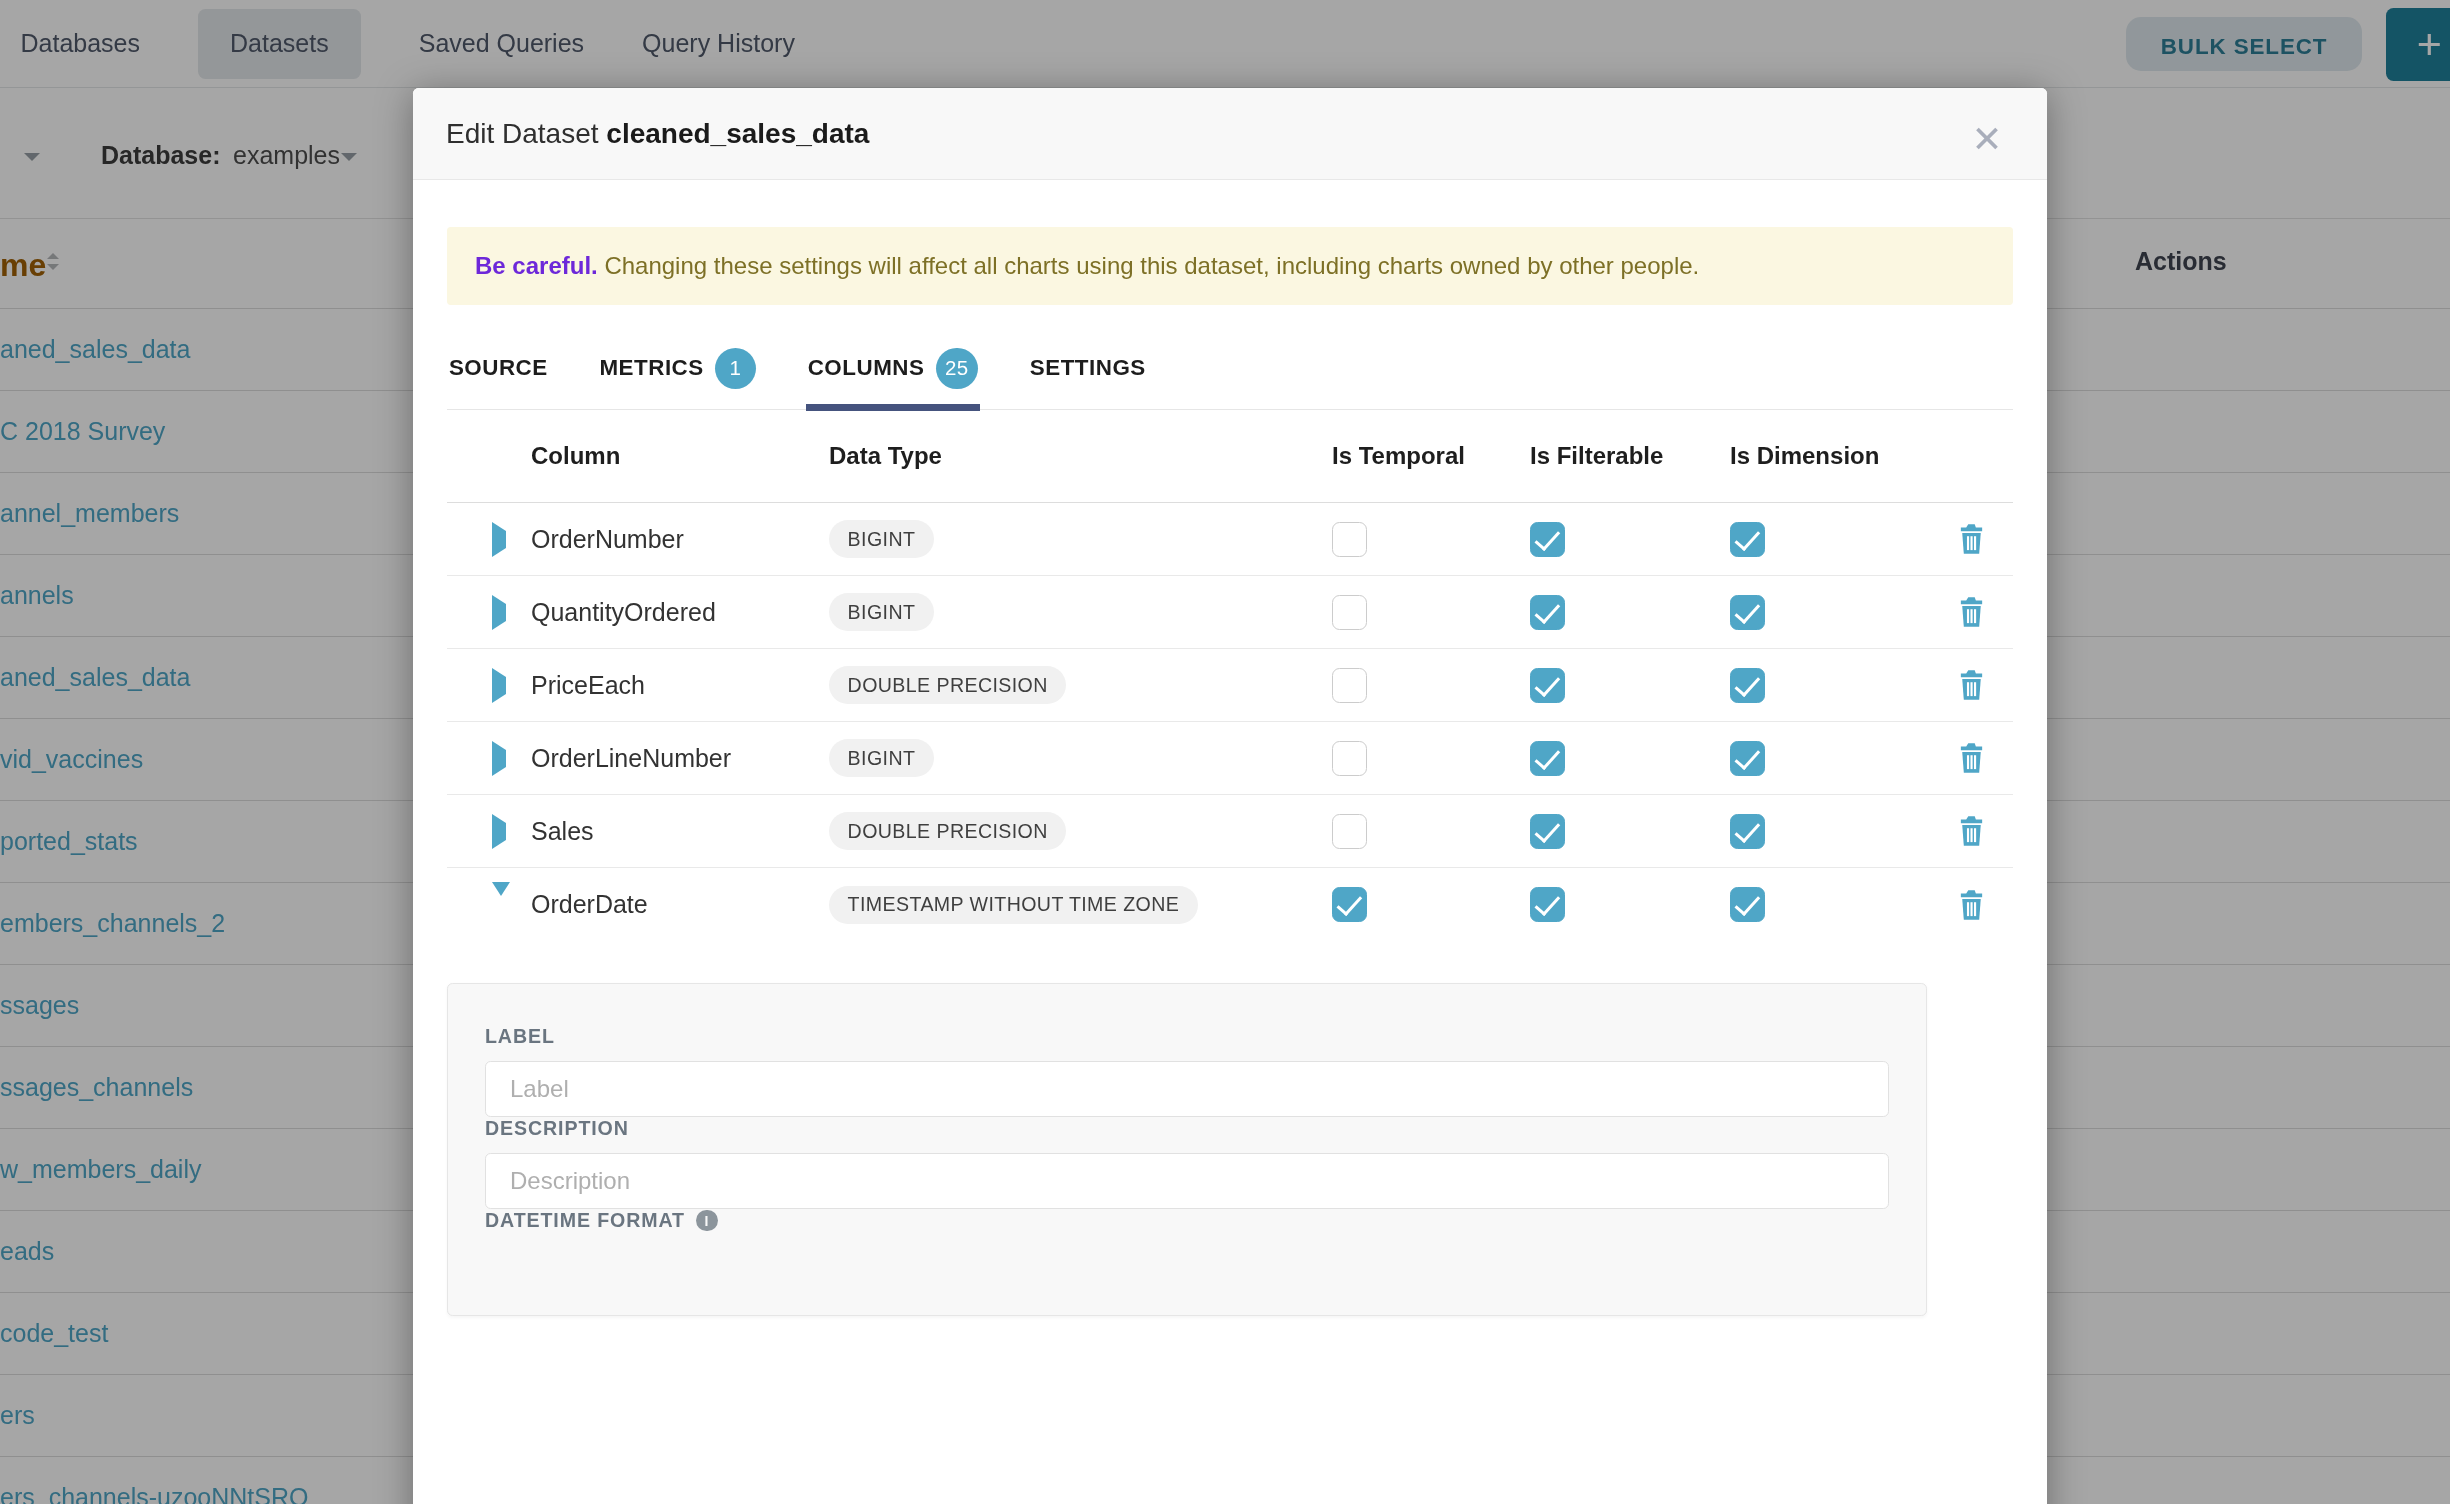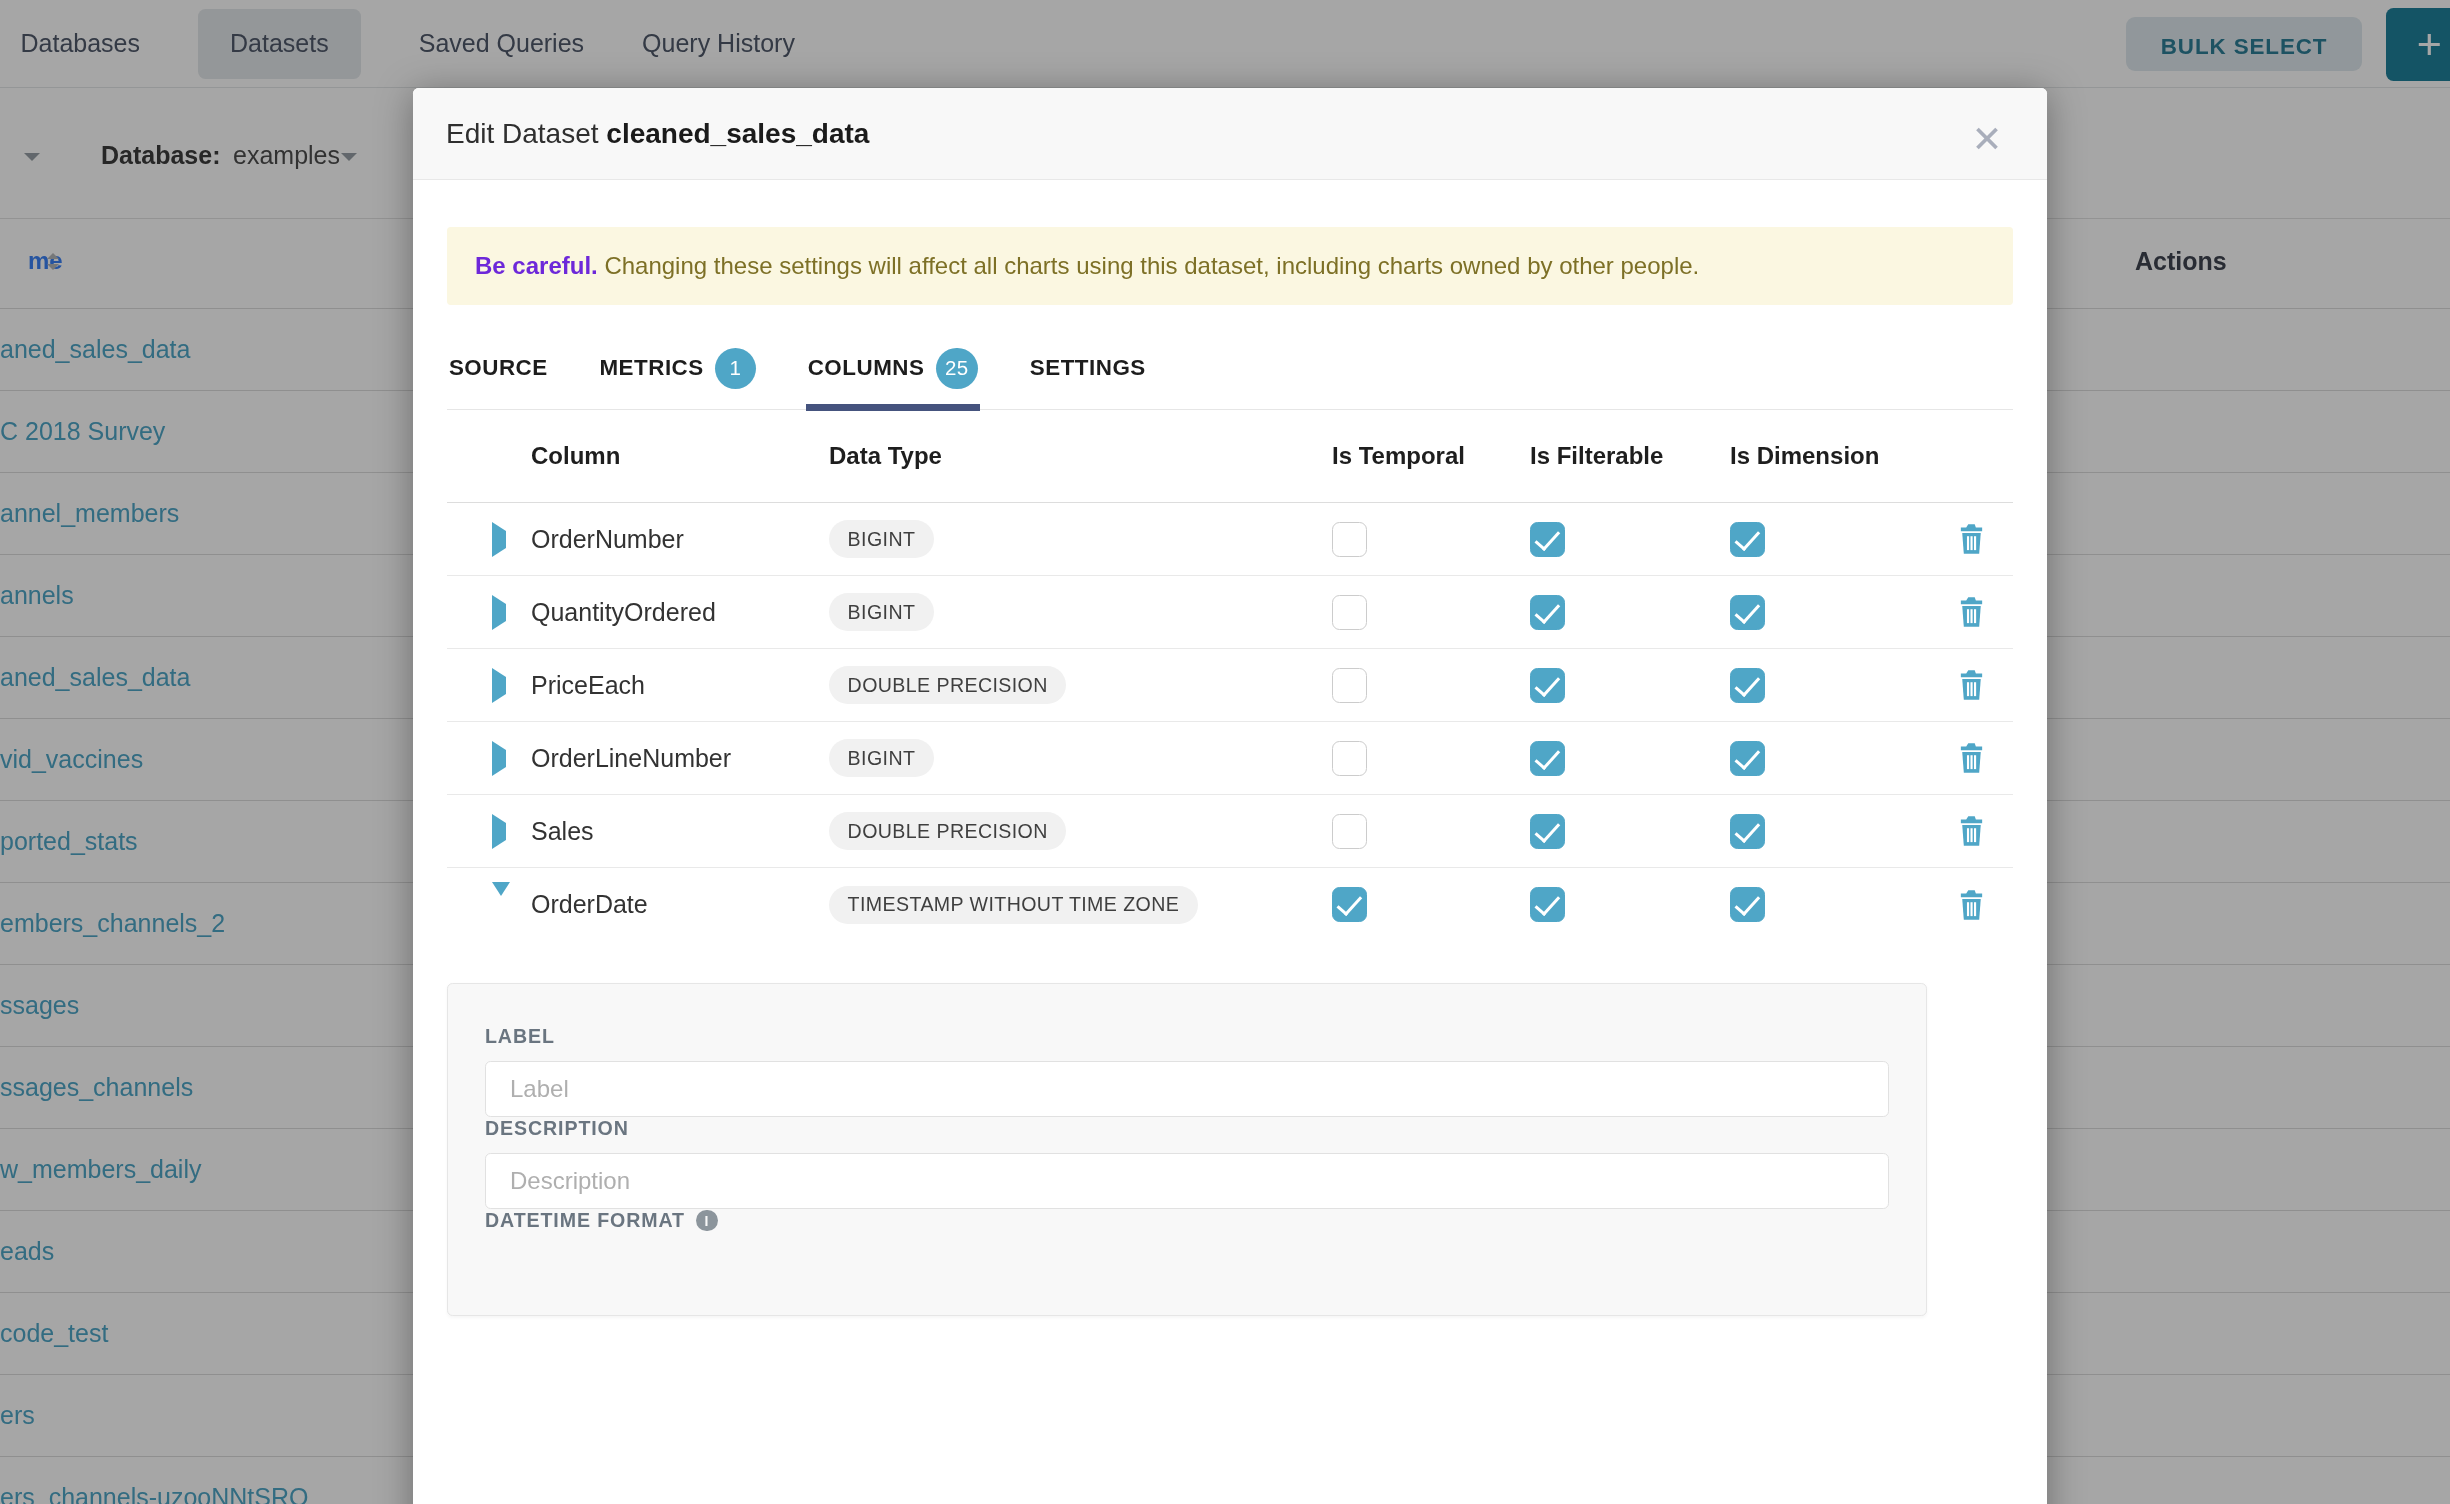--- a/index.html
+++ b/index.html
@@ -11,33 +11,33 @@
   .screen { position: relative; width: 2450px; height: 1505px; overflow: hidden; background:#fff; }
 
   
   .background { position:absolute; inset:0; z-index:0; background:#fff; }
 
   .topnav { position:relative; height:88px; background:#fff; border-bottom:0.9px solid #E4E6E8; display:flex; align-items:center; }
   .nav-item { font-size:25px; color:#50596B; margin-left:58px; cursor:pointer; white-space:nowrap; }
   .nav-item:first-child { margin-left:20.5px; }
   .nav-item.active { background:#E4E8EB; border-radius:7.5px; padding:20.5px 32px; }
   .nav-right { position:absolute; right:0; top:0; height:88px; display:flex; align-items:center; }
-  .bulk-btn { height:54px; padding:17px 35px; background:#DFE9EE; border:none; border-radius:9px;
+  .bulk-btn { height:54px; padding:17px 35px; background:#DFE9EE; border:none; border-radius:15px;
               color:#2D7E97; font-size:22.4px; font-weight:700; letter-spacing:0.9px; font-family:inherit; cursor:pointer; }
   .add-btn { width:86px; height:73px; margin-left:24px; margin-right:-22.4px; background:#20819C; border:none;
              border-radius:7.5px; color:#fff; font-size:43px; font-weight:400; font-family:inherit; cursor:pointer; }
 
   .filterbar { position:relative; height:131px; background:#fff; border-bottom:0.9px solid #E2E2E2; }
   .caret-sm { width:0; height:0; border:8.4px solid transparent; border-top-color:#979FA6; display:inline-block; }
   .filter-label { position:absolute; left:101px; top:142px; font-size:25px; font-weight:700; color:#3C3C3C; }
   .filter-value { position:absolute; left:233px; top:142px; font-size:25px; color:#4E4E4E; }
 
   .bgtable { position:relative; }
   .bgtable-header { position:relative; height:89px; }
-  .bg-name-header { position:absolute; left:0; top:28px; font-size:24px; font-weight:700; color:#3b82f6;margin-left:28px; }
+  .bg-name-header { position:absolute; left:0; top:28px; font-size:32px; font-weight:700; color:#a16207; }
   .sort-icon { position:absolute; left:47px; top:28px; display:inline-flex; flex-direction:column; gap:4.7px; }
   .sort-icon i { width:0; height:0; border:6.5px solid transparent; display:block; }
   .sort-icon i.up { border-bottom-color:#B5B8BB; }
   .sort-icon i.dn { border-top-color:#B5B8BB; }
   .bg-actions-header { position:absolute; left:2135px; top:28px; font-size:25px; font-weight:700; color:#3F4450; }
   .bg-row { height:82px; border-top:0.9px solid #DCDCDC; display:flex; align-items:center; }
   .bg-row span { font-size:25px; color:#4FA6C7; cursor:pointer; white-space:nowrap; }
 
   
   .overlay { position:absolute; inset:0; background:rgba(0,0,0,0.35); z-index:5; }

